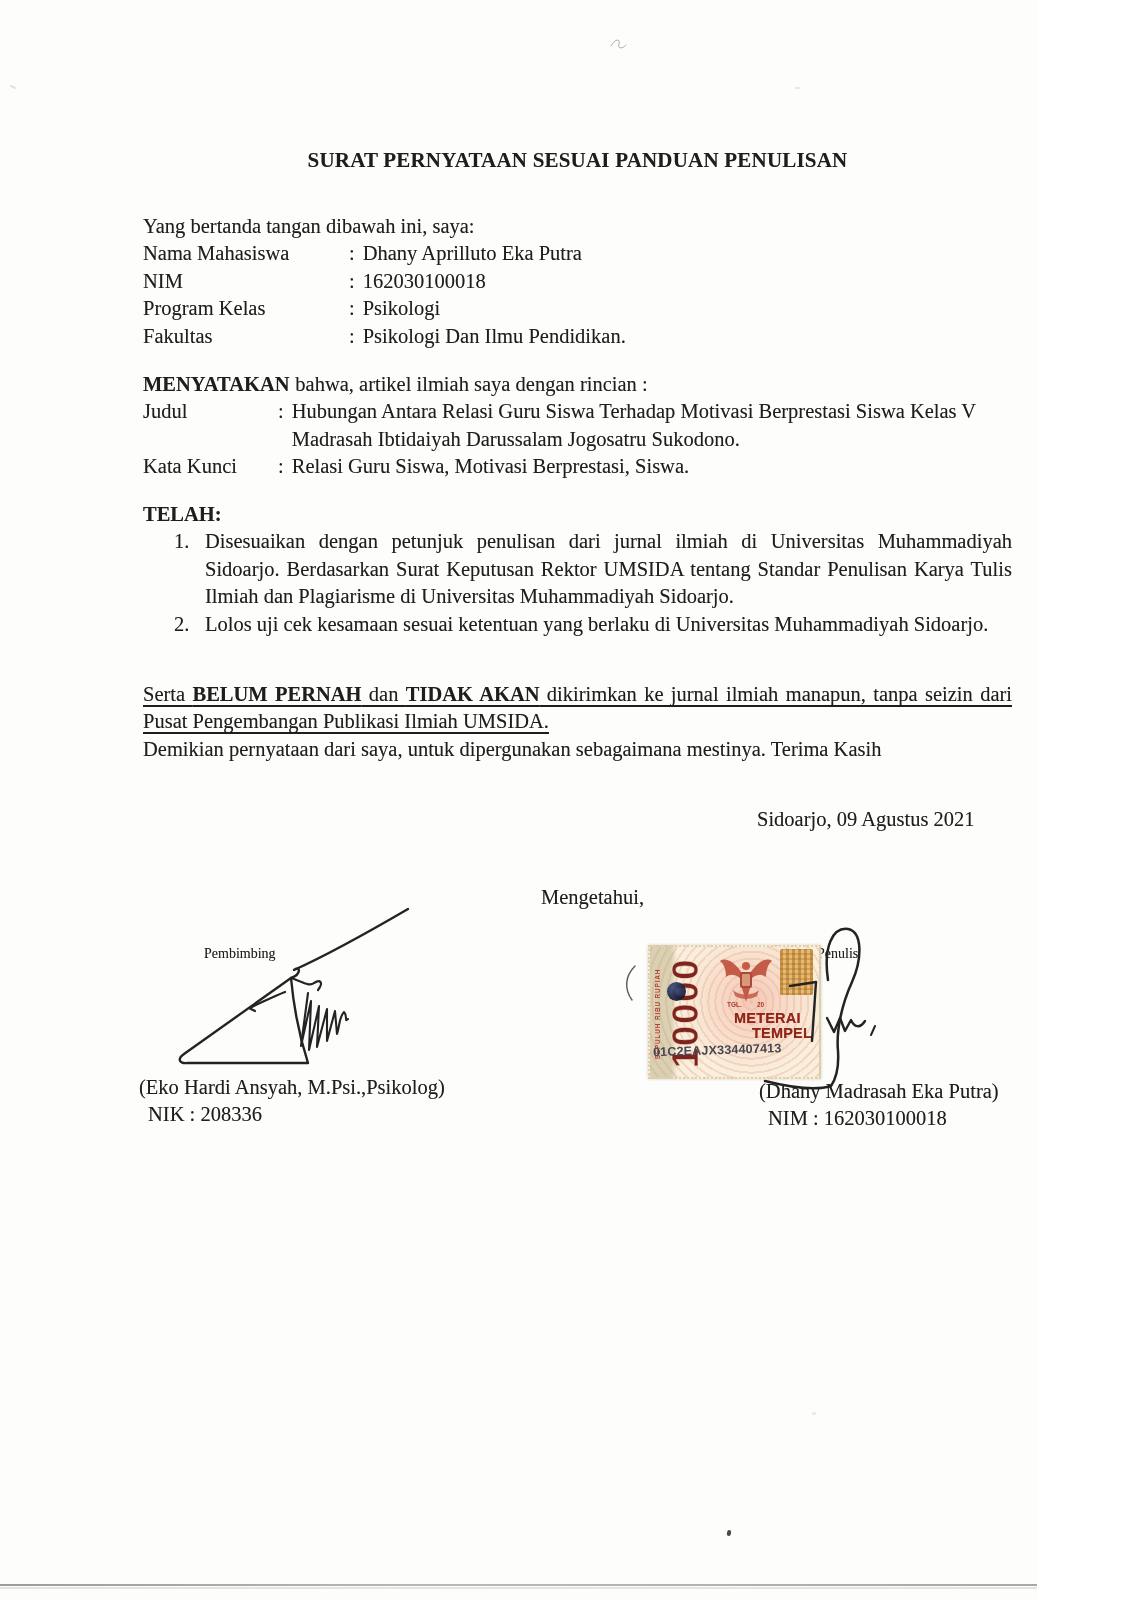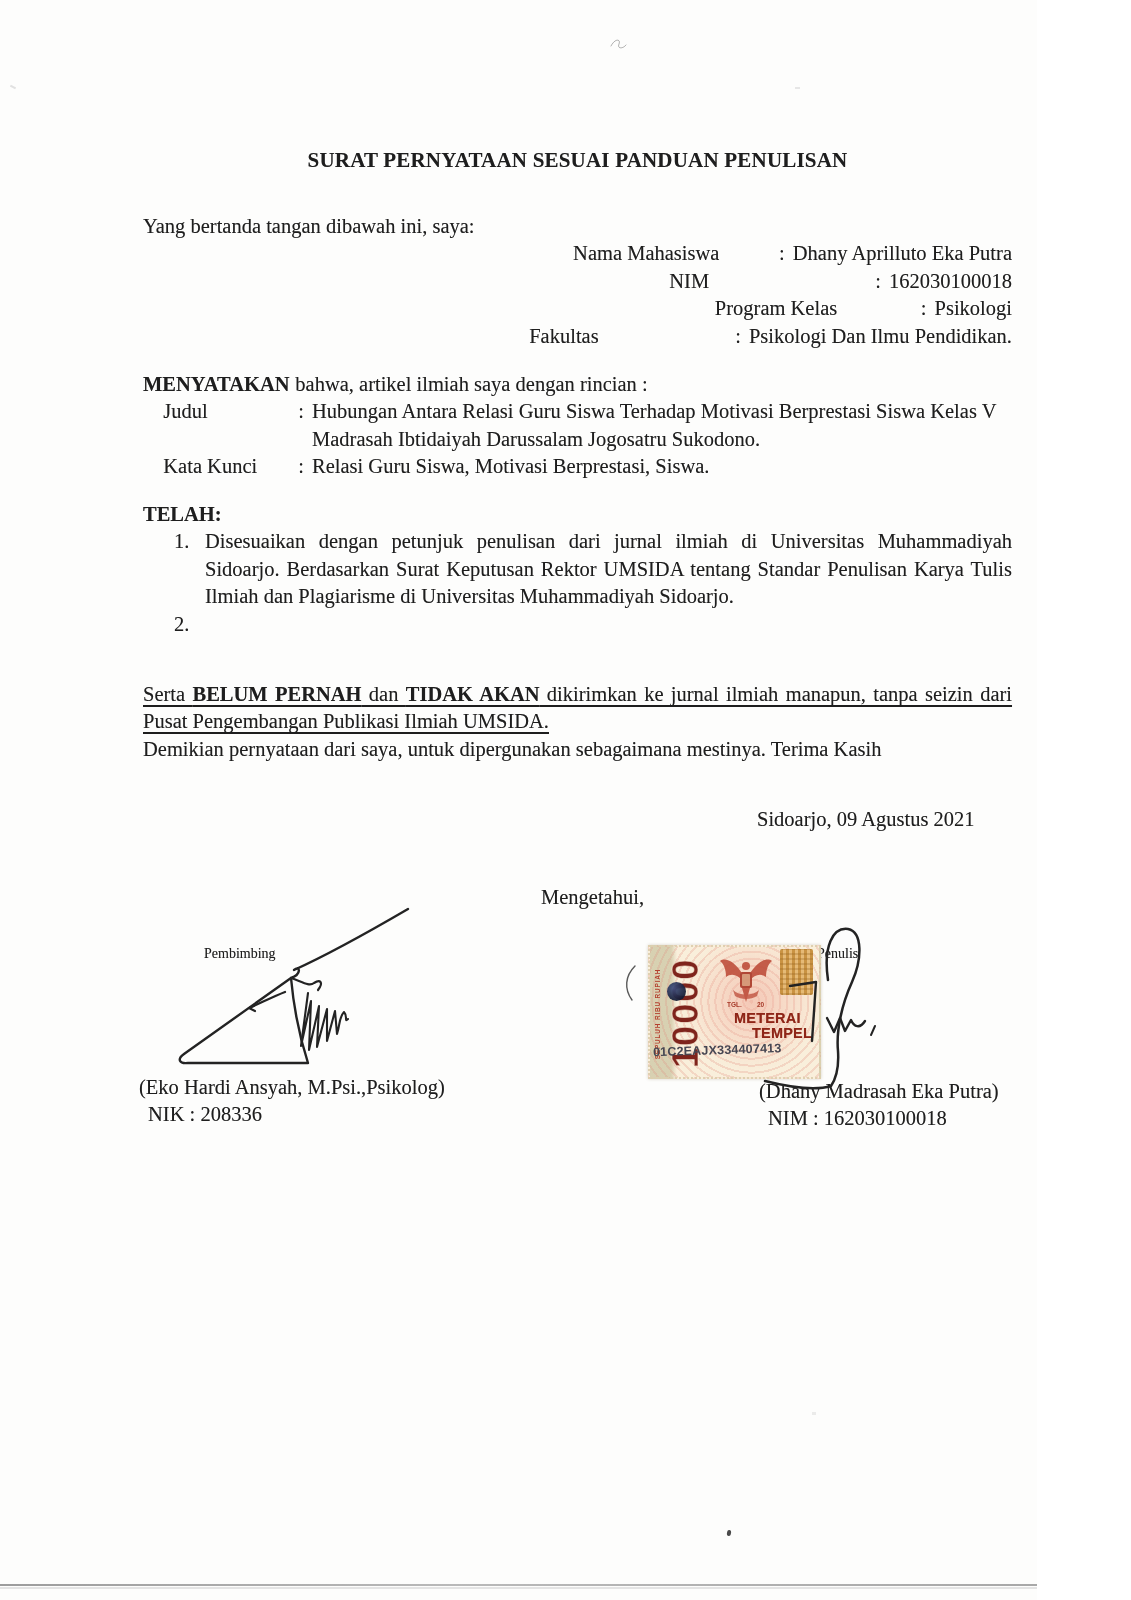--- a/index.html
+++ b/index.html
@@ -10,21 +10,21 @@
     color:#1e1e1e;
     text-shadow:0 0 .5px rgba(30,30,30,.38);
   }
   .abs{position:absolute;}
   .block{position:absolute; left:143px; width:869px; font-size:20.5px; line-height:27.4px;}
   .title{
     position:absolute; top:148px; left:143px; width:869px;
     text-align:center; font-weight:700; font-size:21px; letter-spacing:.2px;
   }
   .line{font-size:20.5px; line-height:27.4px;}
-  .frow{display:flex; align-items:baseline;justify-content:flex-end;}
+  .frow{display:flex; align-items:baseline;}
   .flabel{flex:0 0 206px;}
   .slabel{flex:0 0 135px;}
   .fcolon{margin-right:8px;}
   .fval{flex:0 0 auto;}
   .wrapval{flex:0 0 700px; max-width:700px;}
   b{font-weight:700;margin-top:44px;}
   .sp{display:inline-block;width:.28em;}
   .telah-item{position:relative; padding-left:62px; text-align:justify;}
   .telah-num{position:absolute; left:31px; top:0;}
   .closing{text-align:justify;}
@@ -148,21 +148,21 @@
         <span class="wrapval">Relasi Guru Siswa, Motivasi Berprestasi, Siswa.</span>
     </div>
   </div>
 
   <div class="block" style="top:501px">
     <div class="line" style="font-weight:700">TELAH:</div>
     <div class="telah-item line">
       <span class="telah-num">1.</span><span>Disesuaikan dengan petunjuk penulisan dari jurnal ilmiah di Universitas Muhammadiyah Sidoarjo. Berdasarkan Surat Keputusan Rektor UMSIDA tentang Standar Penulisan Karya Tulis Ilmiah dan Plagiarisme di Universitas Muhammadiyah Sidoarjo.</span>
     </div>
     <div class="telah-item line">
-      <span class="telah-num">2.</span>
+      <span class="telah-num">2.</span><span>Lolos uji cek kesamaan sesuai ketentuan yang berlaku di Universitas Muhammadiyah Sidoarjo.</span>
     </div>
   </div>
 
   <div class="block closing" style="top:681px">
     <div class="line"><span class="u"><span>Serta </span><b>BELUM PERNAH</b><span> dan </span><b>TIDAK AKAN</b><span> dikirimkan ke jurnal ilmiah manapun, tanpa seizin dari Pusat Pengembangan Publikasi Ilmiah UMSIDA.</span></span></div>
     <div class="line demikian">Demikian pernyataan dari saya, untuk dipergunakan sebagaimana mestinya. Terima Kasih</div>
   </div>
 
   <div class="abs line" style="left:757px; top:806px">Sidoarjo, 09 Agustus 2021</div>
   <div class="abs line" style="left:541px; top:884px">Mengetahui,</div>

